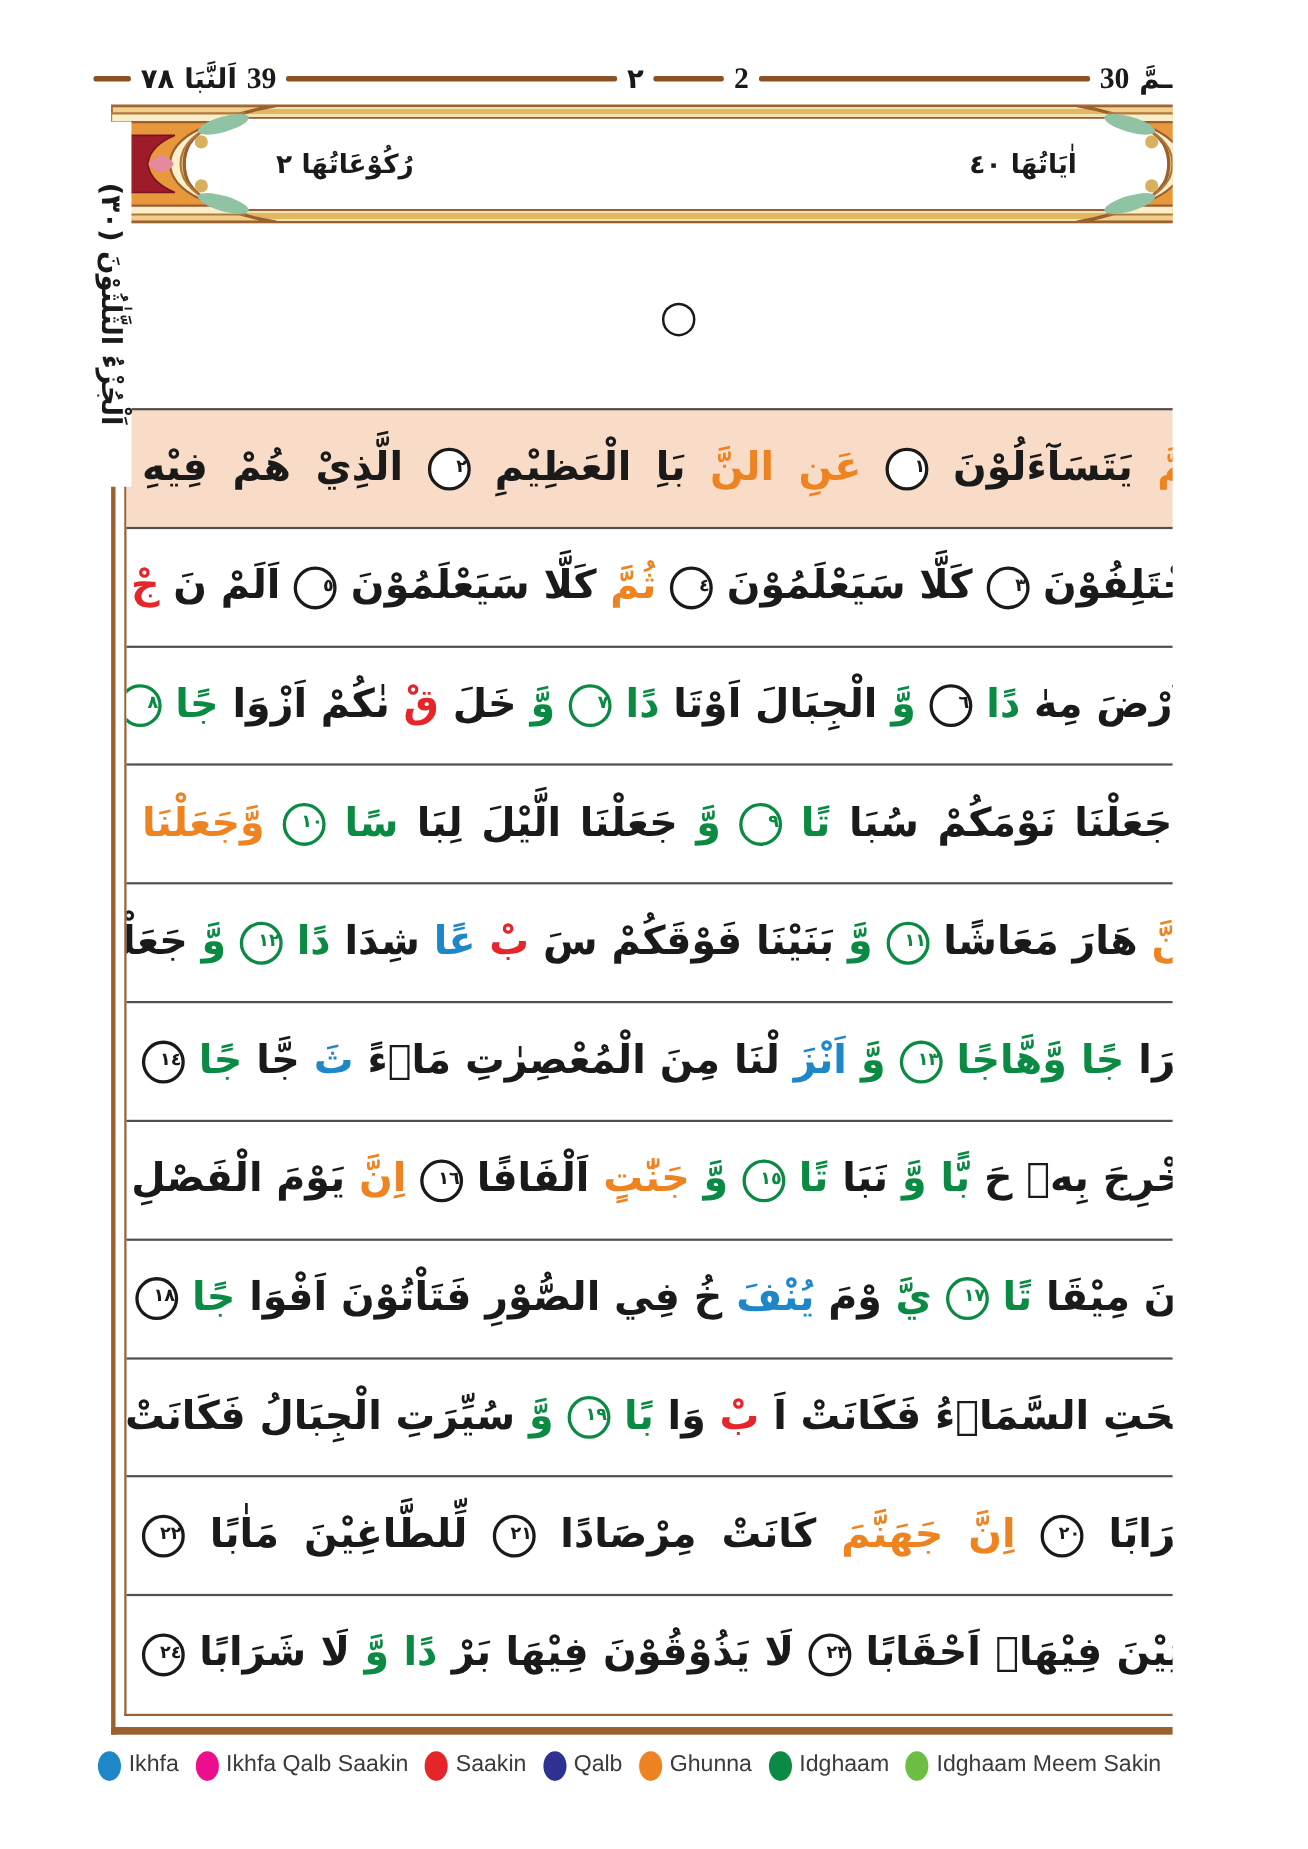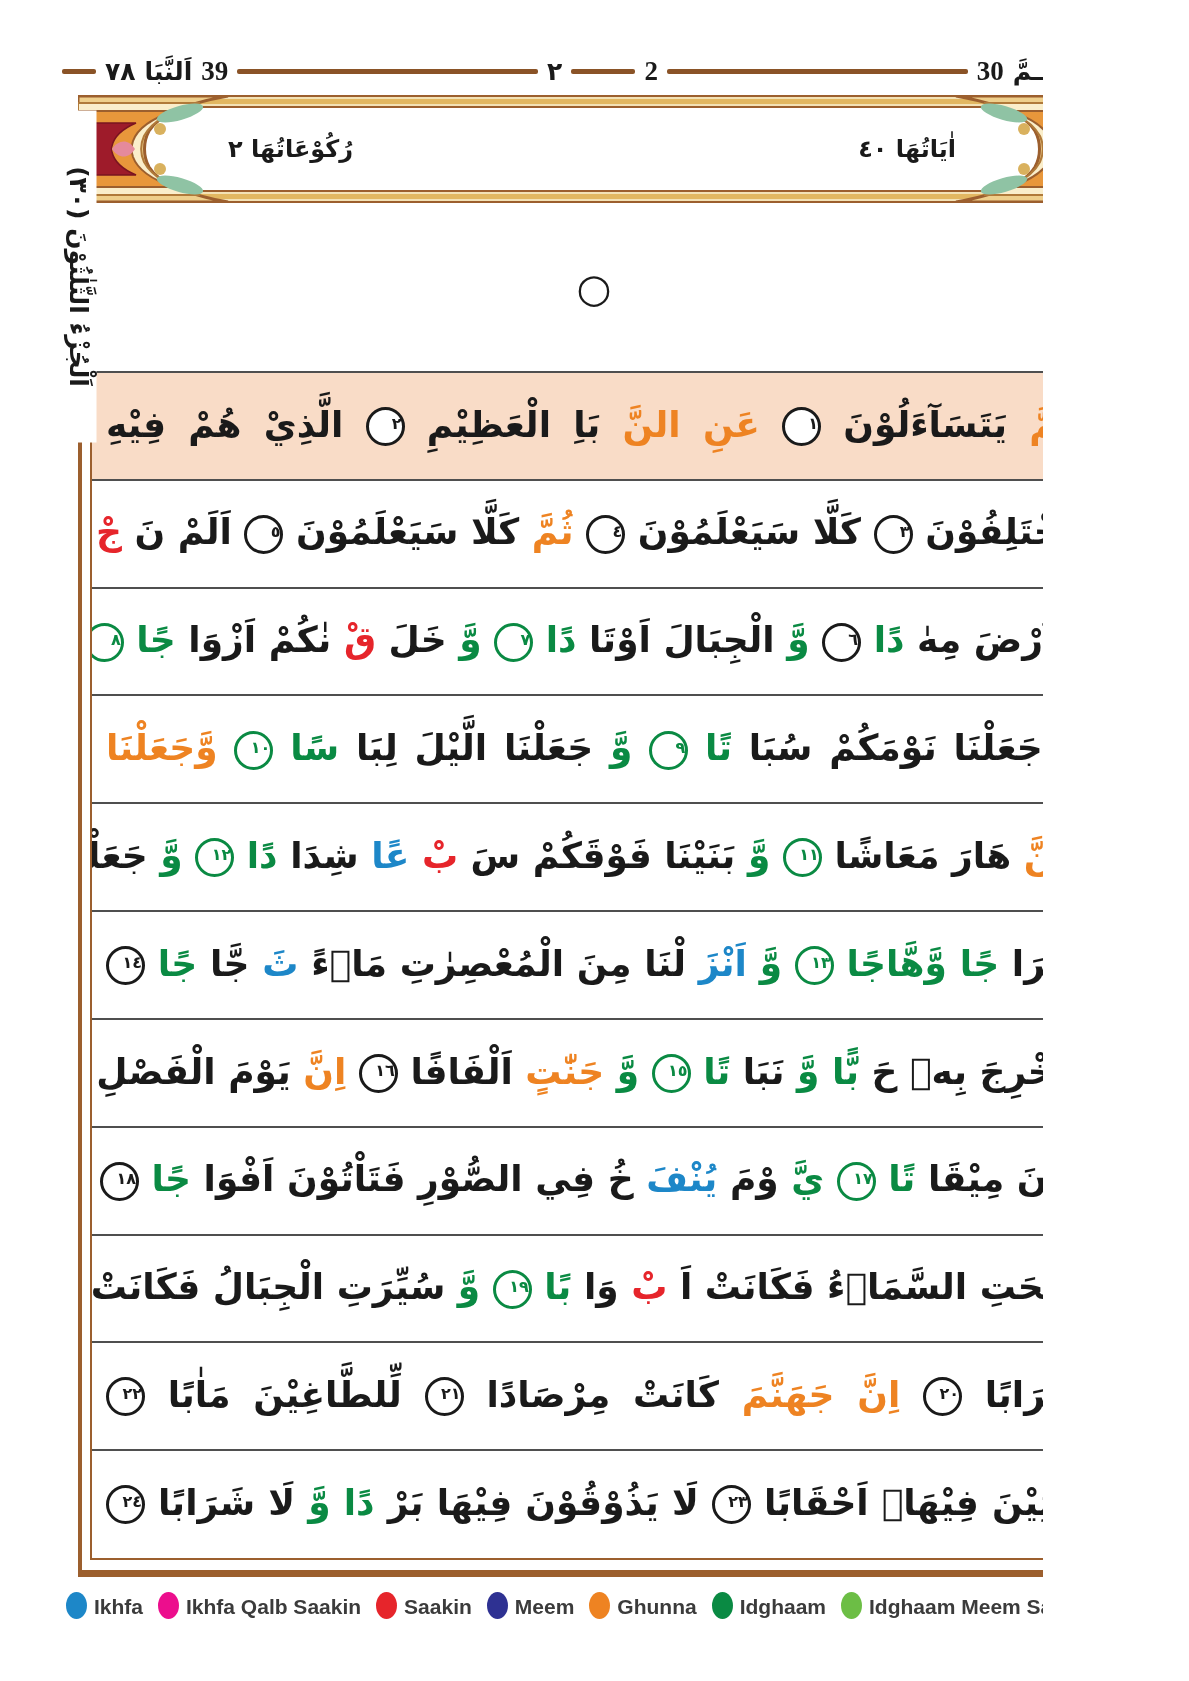--- a/index.html
+++ b/index.html
@@ -1,17 +1,17 @@
 <!DOCTYPE html>
 <html lang="ar"><head>
 <meta charset="utf-8">
 <style>
   html,body{margin:0;padding:0;background:#ffffff;}
   .page{position:relative;width:1043px;height:1681px;background:#ffffff;overflow:hidden;
-        font-family:"DejaVu Sans",sans-serif;color:#1a1a1a;}
+        font-family:"DejaVu Sans",sans-serif;color:#1a1a1a;margin-left:23px;}
 
   
   .top-strip{position:absolute;left:62px;top:52px;width:1044px;height:38px;
              display:flex;align-items:center;gap:9px;direction:ltr;}
   .hrule{height:5px;background:#8A5327;border-radius:2px;}
   .hrule.grow{flex:1;}
   .top-ar{font-size:25px;font-weight:bold;white-space:nowrap;}
   .top-w{font-family:"Liberation Serif",serif;font-size:27px;font-weight:bold;white-space:nowrap;}
 
   
@@ -52,21 +52,21 @@
 
   
   .side-label{position:absolute;background:#ffffff;font-size:25px;font-weight:bold;
               white-space:nowrap;padding:4px 16px;z-index:5;}
   .side-left{left:-88px;top:258px;width:300px;text-align:center;transform:rotate(90deg);}
   .side-right{left:1052px;top:888px;width:130px;text-align:center;transform:rotate(-90deg);}
 
   
   .legend{position:absolute;left:66px;top:1592px;width:1080px;display:flex;
           align-items:center;gap:15px;font-family:"Liberation Sans",sans-serif;}
-  .legend-item{display:flex;align-items:flex-end;gap:7px;font-weight:bold;}
+  .legend-item{display:flex;align-items:flex-start;gap:7px;}
   .legend-dot{width:21px;height:27px;border-radius:50%;}
   .legend-label{font-size:21px;color:#3b3b3b;white-space:nowrap;}
 </style>
 </head>
 <body>
 
 <div class="page">
 
   <div class="top-strip">
     <div class="hrule" style="width:34px;"></div>
@@ -169,21 +169,21 @@
       <div class="legend-item">
         <span class="legend-dot" style="background: rgb(236, 14, 141);"></span>
         <span class="legend-label">Ikhfa Qalb Saakin</span>
       </div>
       <div class="legend-item">
         <span class="legend-dot" style="background: rgb(230, 37, 43);"></span>
         <span class="legend-label">Saakin</span>
       </div>
       <div class="legend-item">
         <span class="legend-dot" style="background: rgb(46, 49, 146);"></span>
-        <span class="legend-label">Meem</span>
+        <span class="legend-label">Qalb</span>
       </div>
       <div class="legend-item">
         <span class="legend-dot" style="background: rgb(238, 131, 34);"></span>
         <span class="legend-label">Ghunna</span>
       </div>
       <div class="legend-item">
         <span class="legend-dot" style="background: rgb(10, 138, 67);"></span>
         <span class="legend-label">Idghaam</span>
       </div>
       <div class="legend-item">

